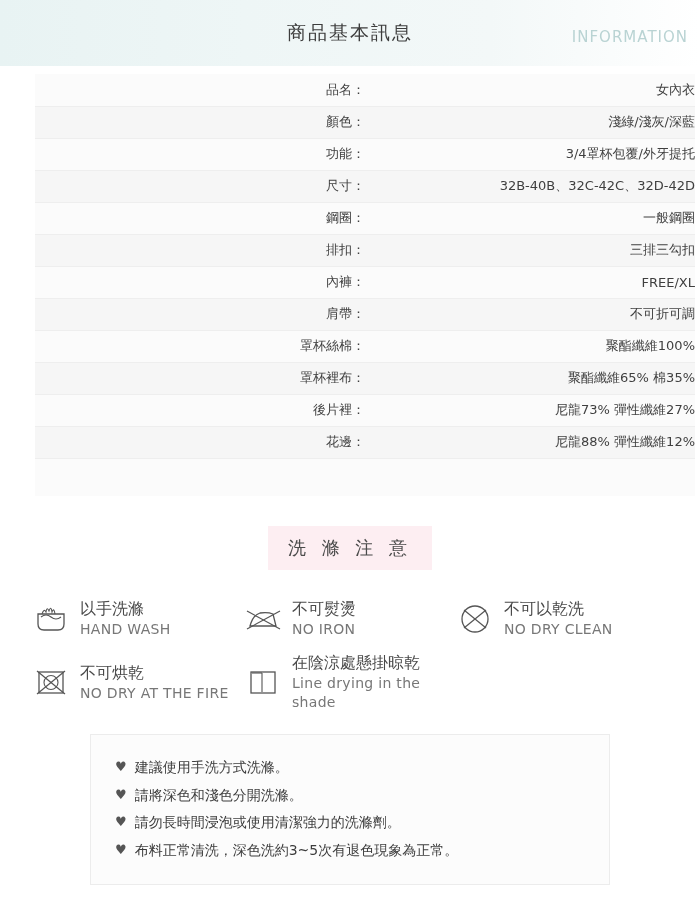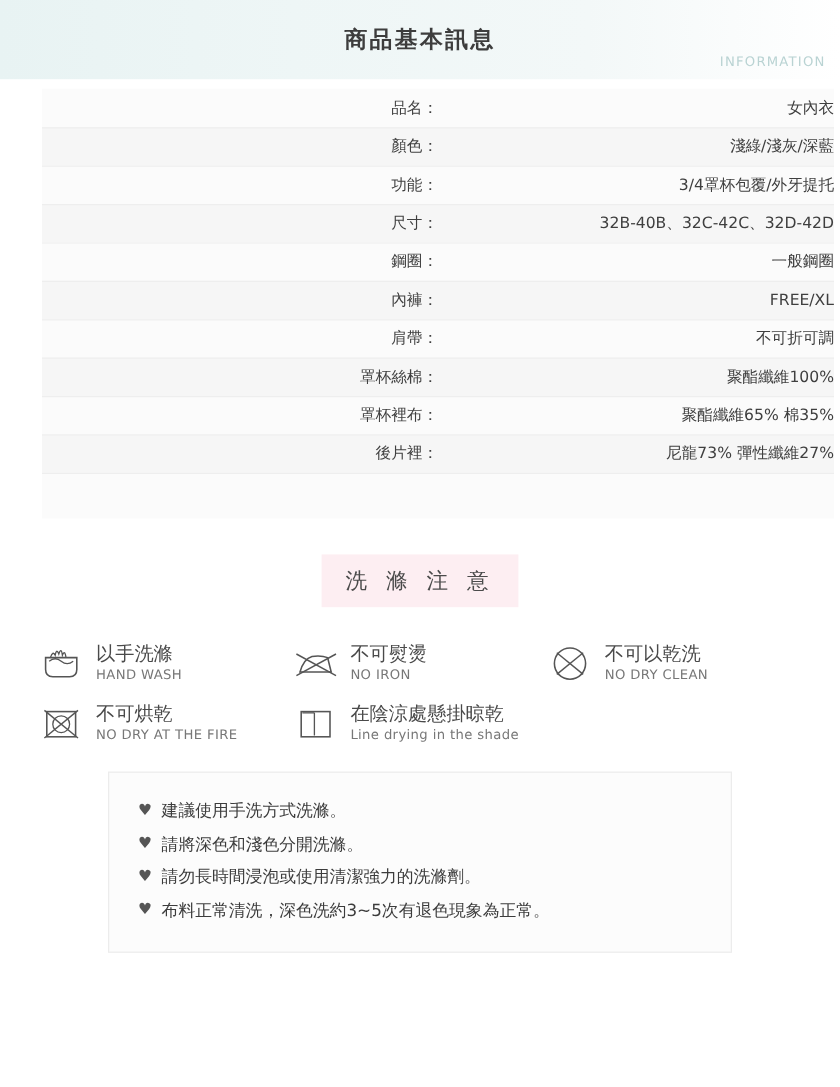--- a/index.html
+++ b/index.html
@@ -19,27 +19,27 @@
     height: 66px;
     background: linear-gradient(to right, #e8f3f3 0%, #eef6f6 35%, #f3f8f8 70%, #ffffff 100%);
     display: flex;
     align-items: center;
     justify-content: center;
   }
   .header-title {
     font-size: 19px;
     letter-spacing: 2px;
     color: #3d3d3d;
-    font-weight: bold;
+    font-weight: normal;
   }
   .header-sub {
     position: absolute;
     right: 12px;
-    bottom: 8px;
-    font-size: 11px;
+    bottom: 20px;
+    font-size: 15px;
     color: #b9d3d3;
     letter-spacing: 1px;
     margin-top: 30px;
   }
 
   
   .info-wrap {
     padding: 8px 20px 0 35px;
   }
   .info-table {
@@ -108,21 +108,21 @@
     margin-right: 6px;
   }
   .icon-box svg { display: block; }
   .icon-text {
     display: flex;
     flex-direction: column;
     justify-content: center;
     line-height: 1.35;
   }
   .icon-zh { font-size: 16px; color: #4a4a4a; }
-  .icon-en { font-size: 11px; color: #777777; letter-spacing: .3px; }
+  .icon-en { font-size: 14px; color: #777777; letter-spacing: .3px; }
 
   
   .notes {
     width: 520px;
     margin: 22px auto 0 auto;
     border: 1px solid #ececec;
     background: #fcfcfc;
     padding: 16px 18px 16px 24px;
   }
   .note-item {
@@ -165,38 +165,46 @@
         </tr>
         <tr>
           <td class="info-label">尺寸：</td>
           <td class="info-value">32B-40B、32C-42C、32D-42D</td>
         </tr>
         <tr>
           <td class="info-label">鋼圈：</td>
           <td class="info-value">一般鋼圈</td>
         </tr>
         <tr>
+          <td class="info-label">排扣：</td>
+          <td class="info-value">三排三勾扣</td>
+        </tr>
+        <tr>
           <td class="info-label">內褲：</td>
           <td class="info-value">FREE/XL</td>
         </tr>
         <tr>
           <td class="info-label">肩帶：</td>
           <td class="info-value">不可折可調</td>
         </tr>
         <tr>
           <td class="info-label">罩杯絲棉：</td>
           <td class="info-value">聚酯纖維100%</td>
         </tr>
         <tr>
           <td class="info-label">罩杯裡布：</td>
           <td class="info-value">聚酯纖維65% 棉35%</td>
         </tr>
         <tr>
           <td class="info-label">後片裡：</td>
           <td class="info-value">尼龍73% 彈性纖維27%</td>
+        </tr>
+        <tr>
+          <td class="info-label">花邊：</td>
+          <td class="info-value">尼龍88% 彈性纖維12%</td>
         </tr>
         <tr class="info-spacer">
           <td></td>
           <td></td>
         </tr>
       </tbody>
   </table>
 </div>
 
 <div class="wash-title-row">

